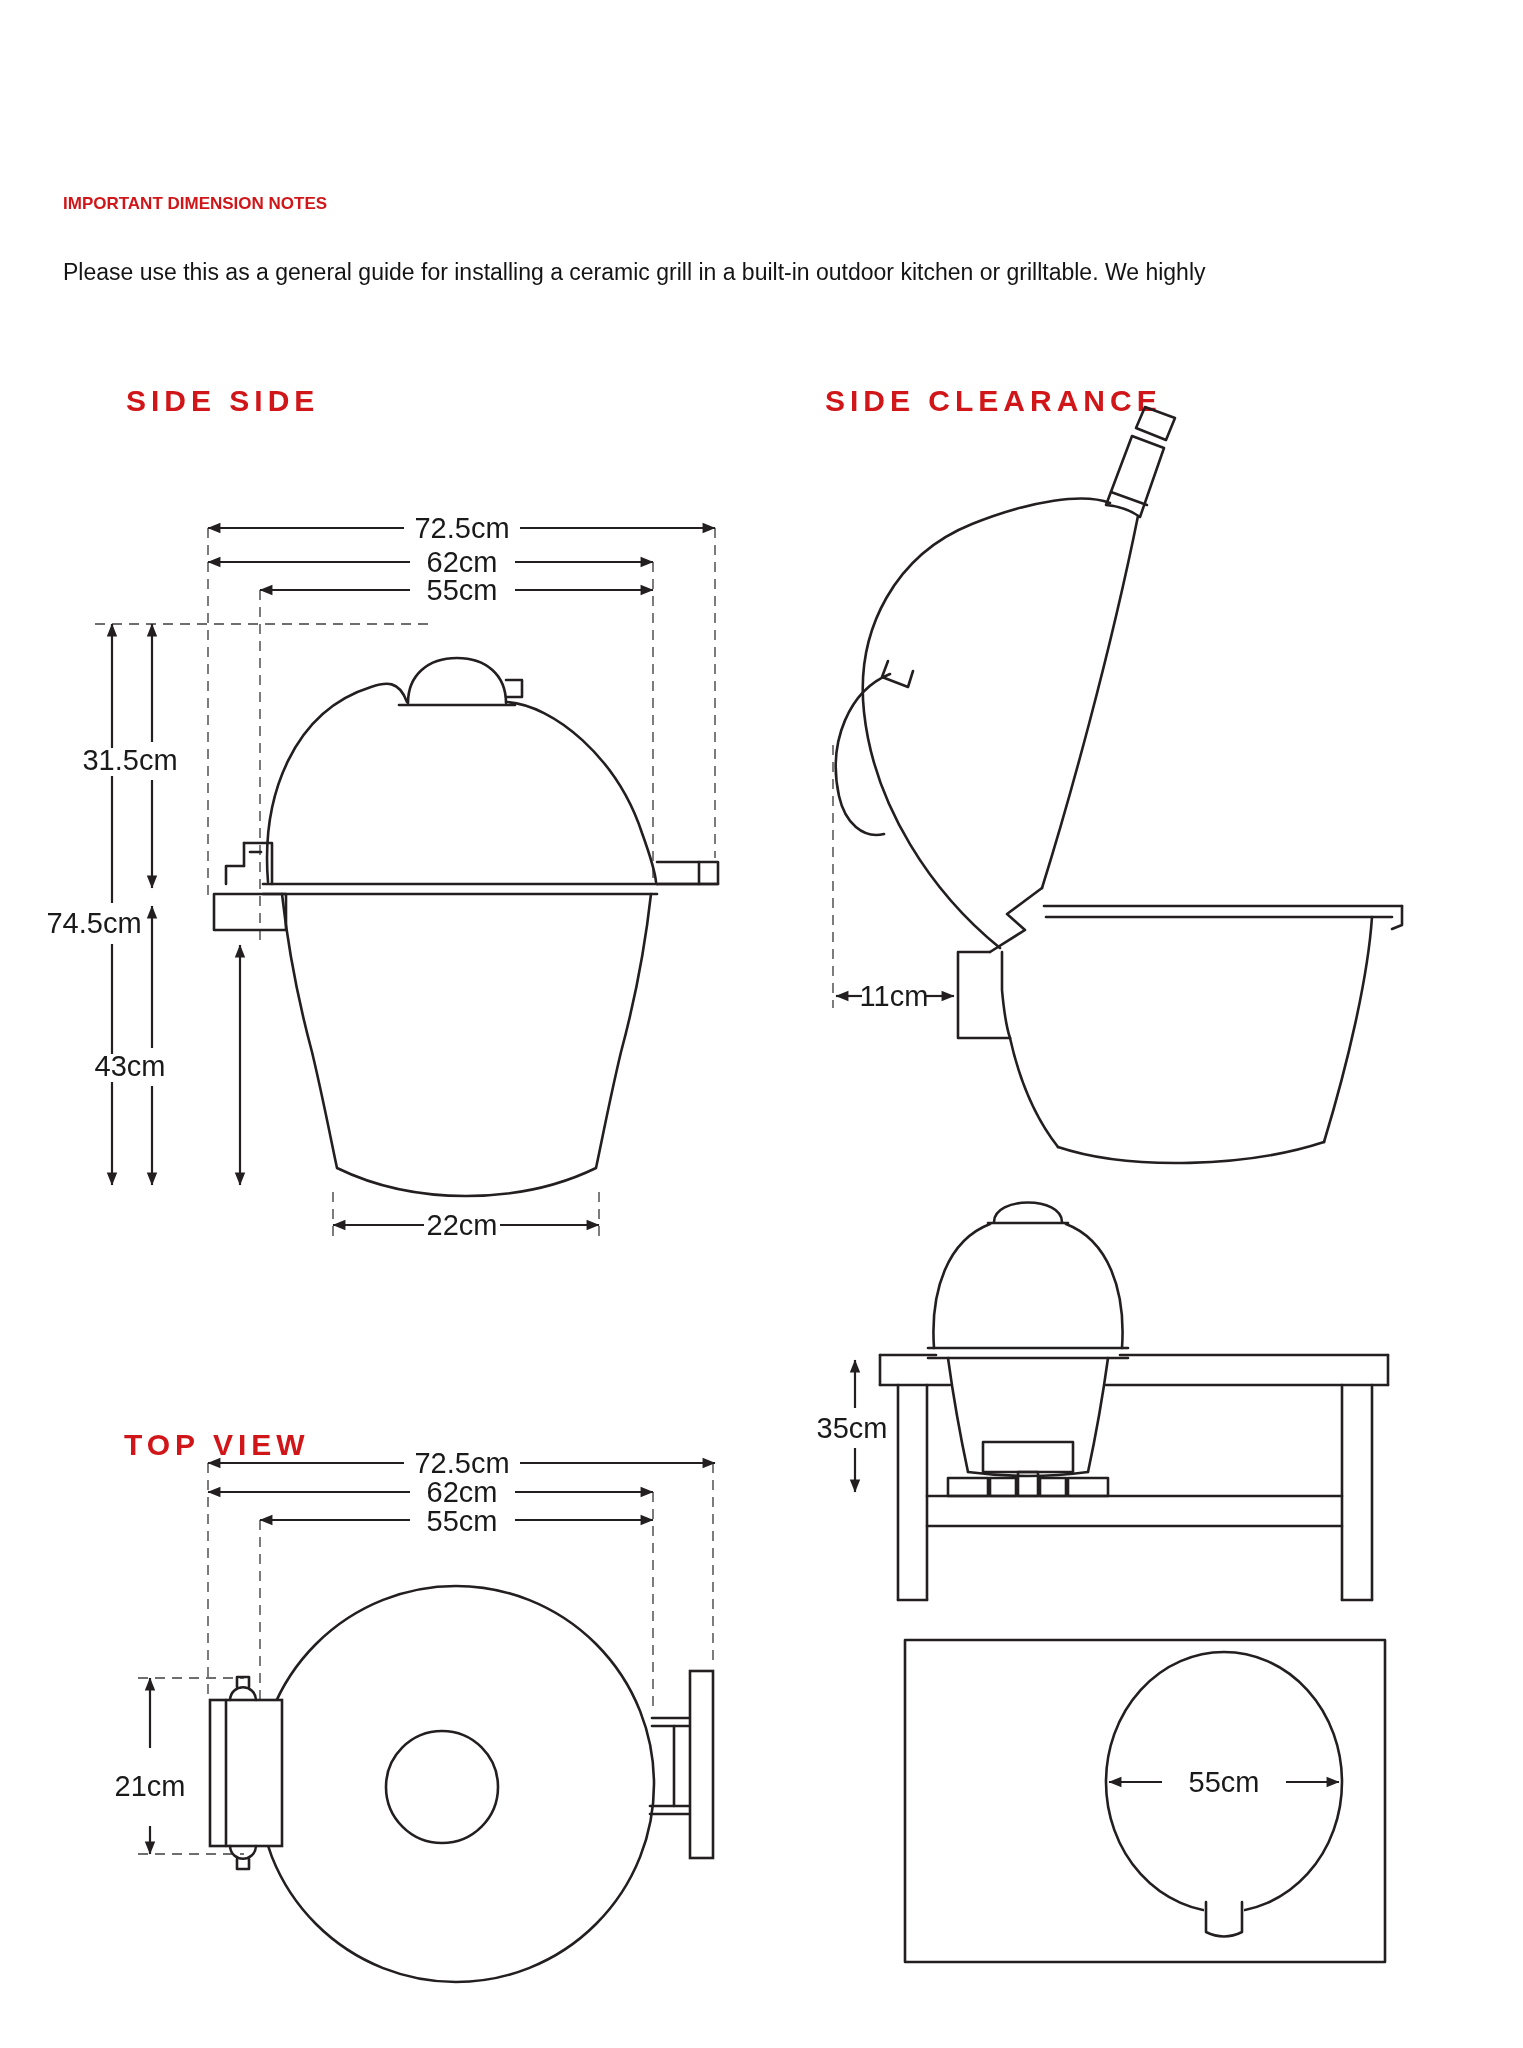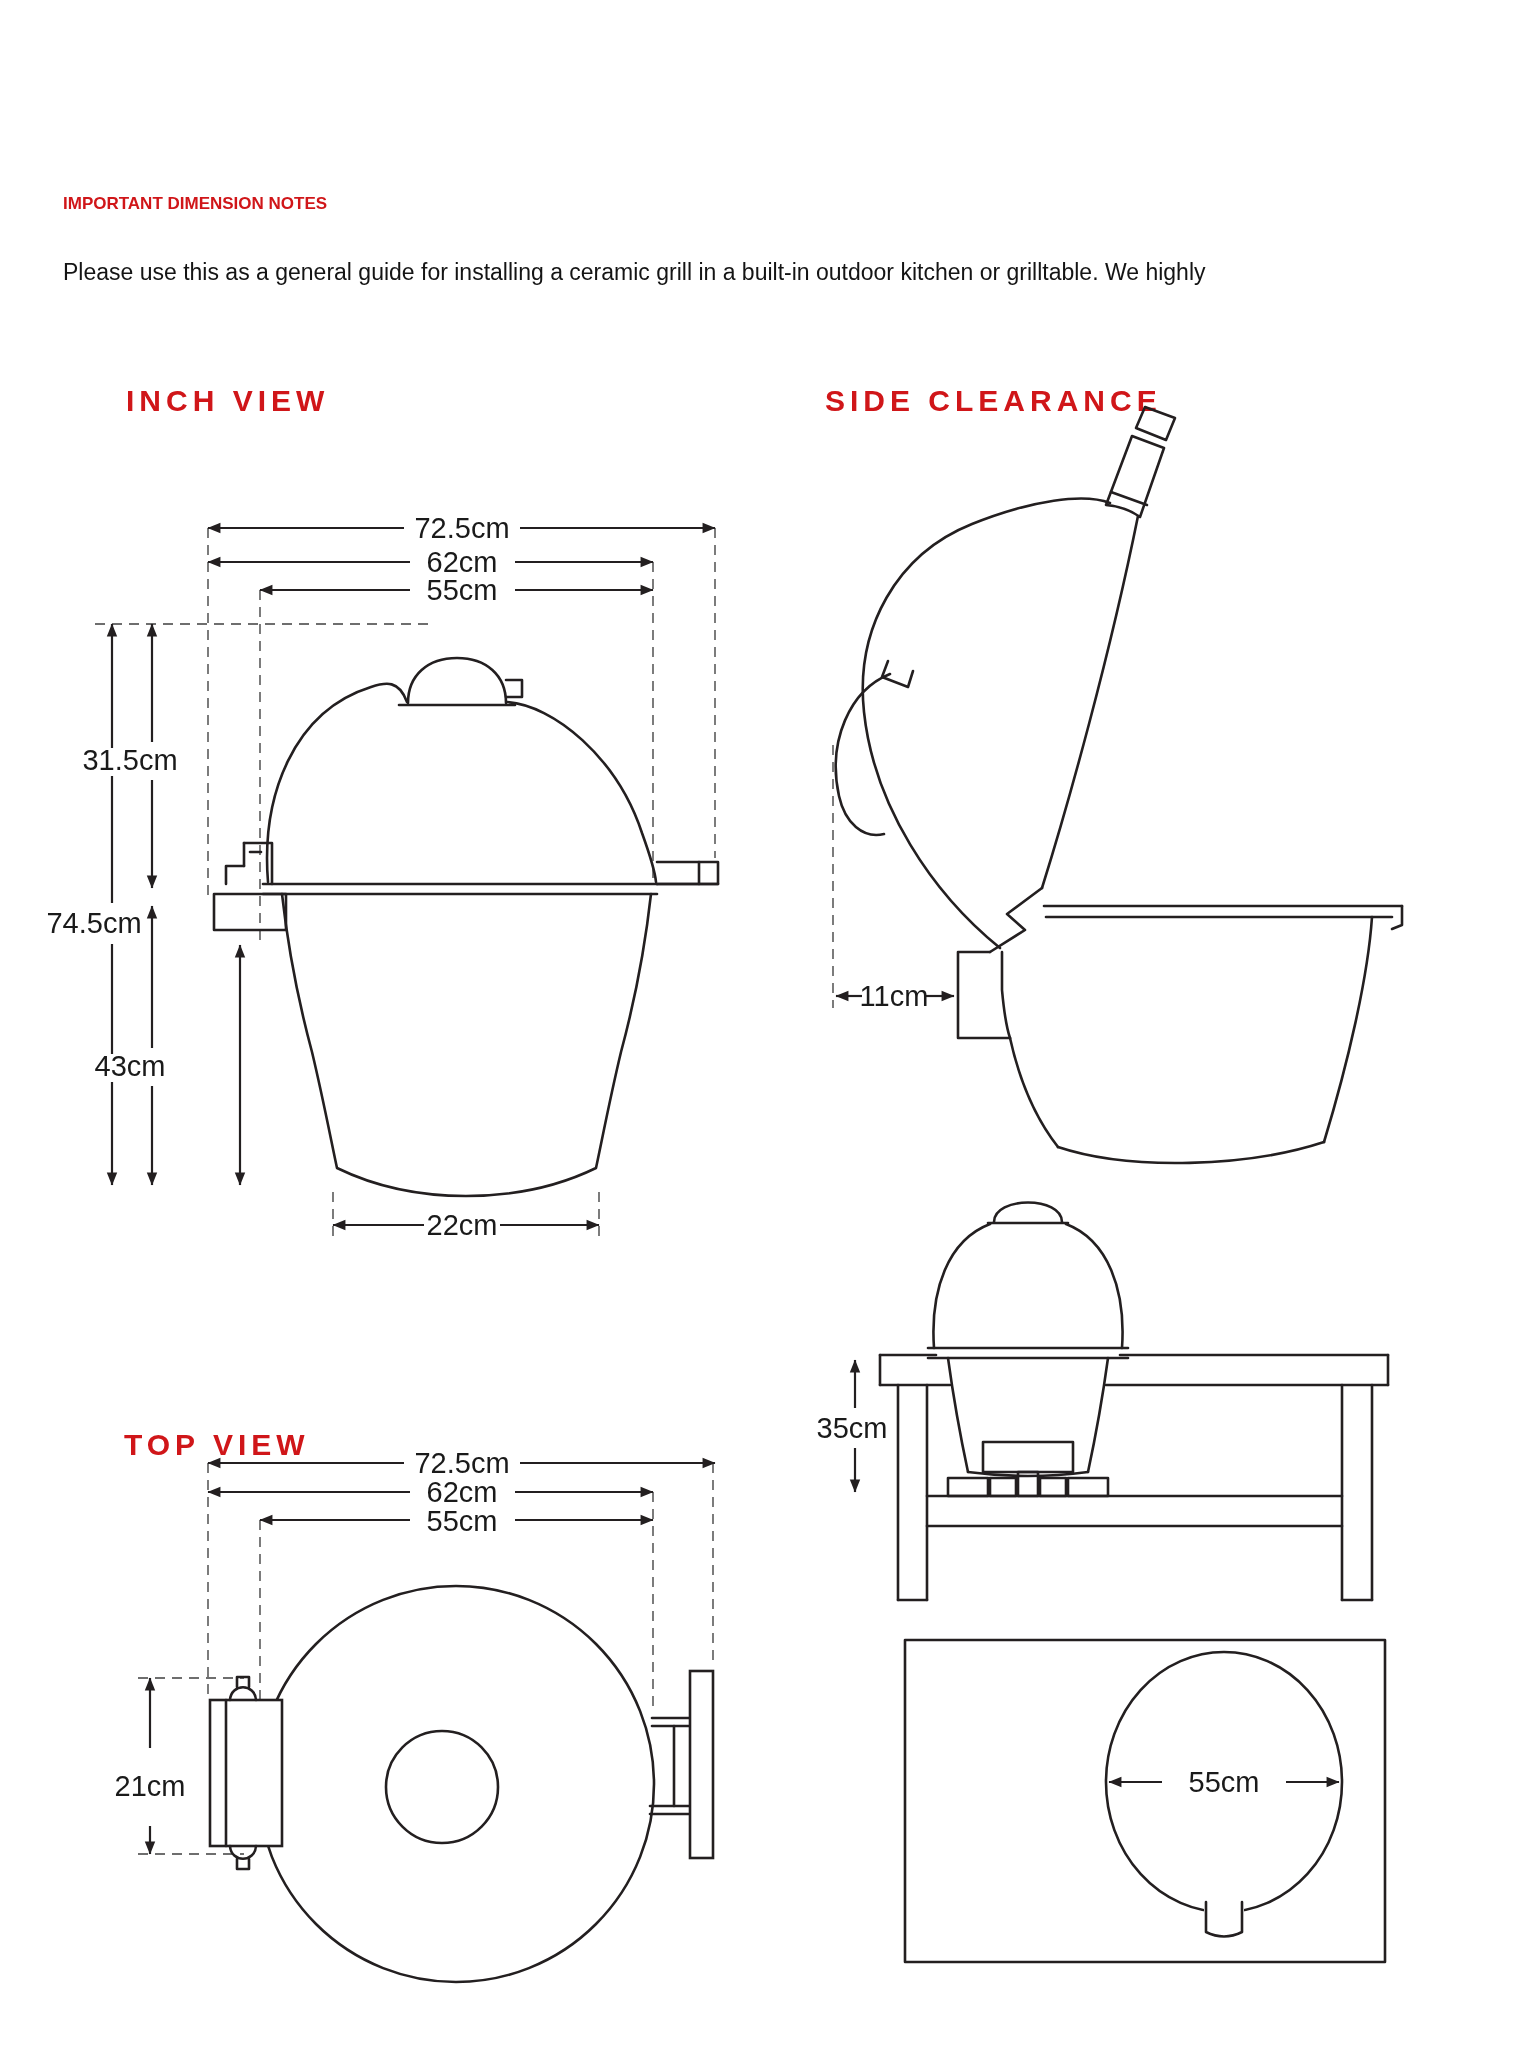--- a/index.html
+++ b/index.html
@@ -39,21 +39,21 @@
 </head>
 <body>
 
 <div class="page">
 
   <div class="notes-heading">IMPORTANT DIMENSION NOTES</div>
   <div class="notes-body">
     <span>Please use this as a general guide for installing a ceramic grill in a built-in outdoor kitchen or grilltable. We highly</span>
   </div>
 
-  <div class="sec-title sec-side">INCH VIEW</div>
+  <div class="sec-title sec-side">SIDE SIDE</div>
   <div class="sec-title sec-open">SIDE CLEARANCE</div>
   <div class="sec-title sec-top">TOP VIEW</div>
 
   <svg class="art" width="1523" height="2048" viewBox="0 0 1523 2048" xmlns="http://www.w3.org/2000/svg">
     <defs>
       <marker id="ah" viewBox="0 0 12 12" refX="11.5" refY="6" markerWidth="19" markerHeight="13" orient="auto-start-reverse" markerUnits="userSpaceOnUse">
         <path d="M0 1.2 L12 6 L0 10.8 Z" fill="#231f20"></path>
       </marker>
     </defs>
 

